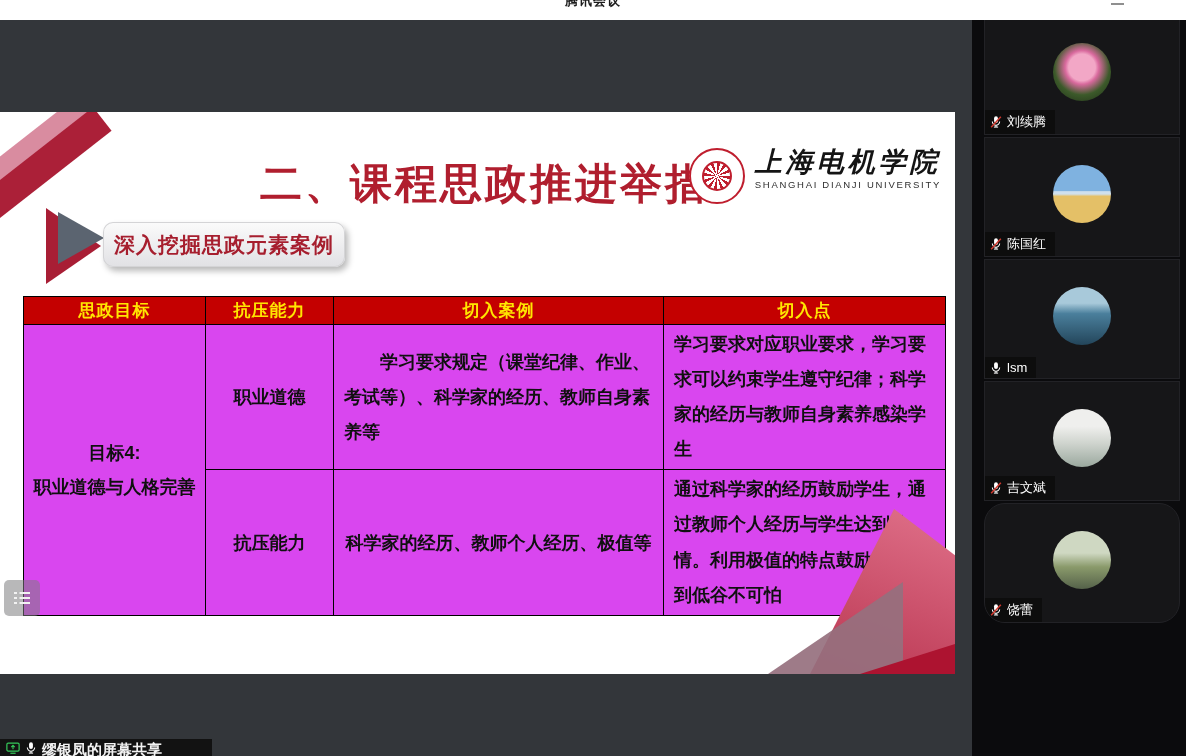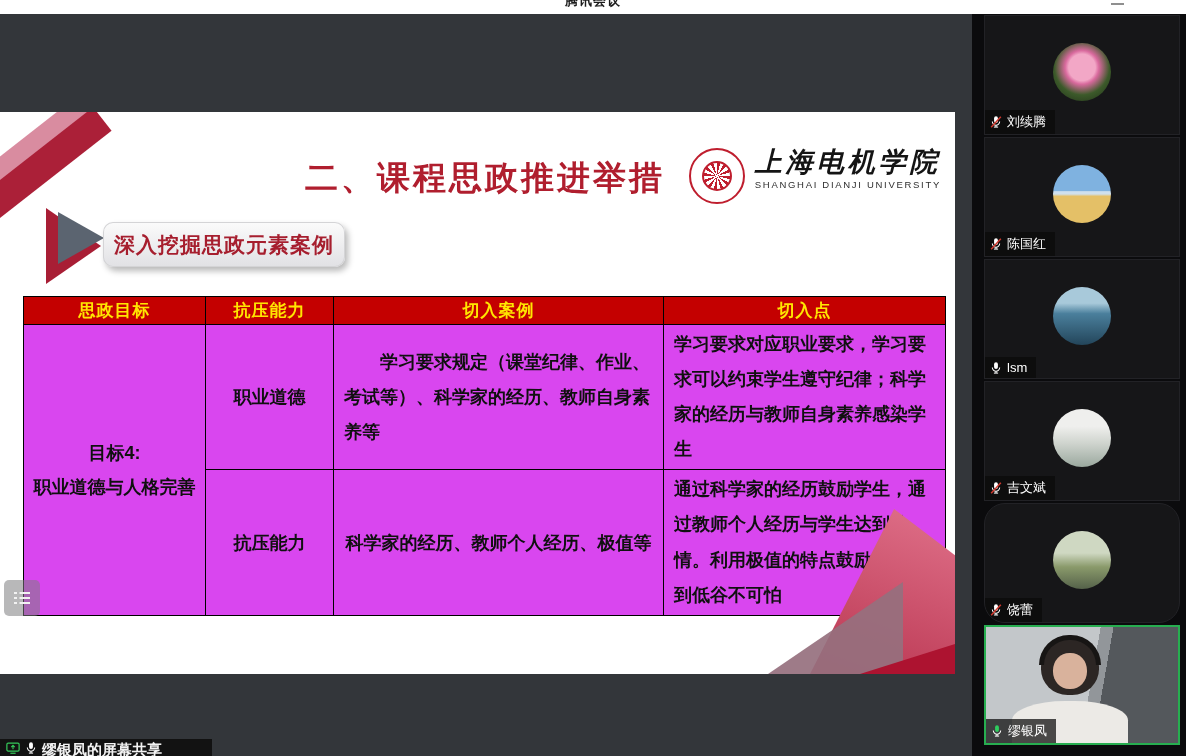--- a/index.html
+++ b/index.html
@@ -1,31 +1,31 @@
 <!DOCTYPE html>
 <html><head>
 <meta charset="utf-8">
 <style>
   * { margin:0; padding:0; box-sizing:border-box; }
   html,body { width:1186px; height:756px; overflow:hidden; background:#0c0c0e;
     font-family:"Liberation Sans","DejaVu Sans",sans-serif; position:relative; }
 
   
-  .titlebar { position:absolute; left:0; top:0; width:1186px; height:14px; background:#ffffff; overflow:hidden; z-index:40; }
+  .titlebar { position:absolute; left:0; top:0; width:1186px; height:20px; background:#ffffff; overflow:hidden; z-index:40; }
   .titlebar .ttext { position:absolute; top:-8px; left:0; right:0; text-align:center; font-size:13px; font-weight:700; color:#1c1c1c; letter-spacing:1px; }
   .min-dash { position:absolute; top:3px; right:62px; width:13px; height:2px; background:#8f8f8f; }
 
   
   .share-region { position:absolute; left:0; top:9px; width:972px; height:747px; background:#33363a; }
 
   
   .slide { position:absolute; left:0; top:103px; width:955px; height:562px; background:#ffffff; overflow:hidden; }
 
   .slide-title { position:absolute; left:215px; top:44px; width:540px; text-align:center;
-    font-size:33px; font-weight:700; color:#b01e2e; letter-spacing:3px; }
+    font-size:42px; font-weight:700; color:#b01e2e; letter-spacing:3px; }
 
   
   .logo { position:absolute; right:14px; top:36px; display:flex; align-items:flex-start; gap:10px; }
   .seal { width:56px; height:56px; border:2px solid #bf1e2e; border-radius:50%; background:#fff;
     display:flex; align-items:center; justify-content:center; flex:0 0 auto; }
   .seal-core { width:30px; height:30px; border-radius:50%; border:2px solid #bf1e2e;
     background:repeating-conic-gradient(#bf1e2e 0 14deg, #ffffff 14deg 30deg); }
   .logo-cn { font-size:27px; font-weight:700; font-style:italic; color:#141414; letter-spacing:4px; line-height:1.05; }
   .logo-en { font-size:9.5px; color:#2e2e2e; letter-spacing:1.7px; margin-top:3px; }
 
@@ -261,31 +261,14 @@
         <rect x="5.8" y="1.5" width="4.4" height="7.5" rx="2.2" fill="#fff"></rect>
         <path d="M3.8 7.5a4.2 4.2 0 0 0 8.4 0" fill="none" stroke="#fff" stroke-width="1.2"></path>
         <line x1="8" y1="11.8" x2="8" y2="13.6" stroke="#fff" stroke-width="1.2"></line>
         <line x1="5.6" y1="13.8" x2="10.4" y2="13.8" stroke="#fff" stroke-width="1.2"></line>
         <line x1="2.5" y1="14" x2="13.5" y2="2" stroke="#d33a2f" stroke-width="1.7"></line>
       </svg>
       <span>饶蕾</span>
     </div>
   </div>
 
-  <div class="tile t5 active">
-    <div class="video-live">
-      <div class="p-body"></div>
-      <div class="p-head"></div>
-      <div class="p-face"></div>
-      <div class="p-phones"></div>
-    </div>
-    <div class="name-tag">
-      <svg class="micwrap" viewBox="0 0 16 16">
-        <rect x="5.8" y="1.5" width="4.4" height="7.5" rx="2.2" fill="#2ecc5e"></rect>
-        <path d="M3.8 7.5a4.2 4.2 0 0 0 8.4 0" fill="none" stroke="#fff" stroke-width="1.2"></path>
-        <line x1="8" y1="11.8" x2="8" y2="13.6" stroke="#fff" stroke-width="1.2"></line>
-        <line x1="5.6" y1="13.8" x2="10.4" y2="13.8" stroke="#fff" stroke-width="1.2"></line>
-      </svg>
-      <span>缪银凤</span>
-    </div>
-  </div>
 
 </div>
 
 </body></html>

